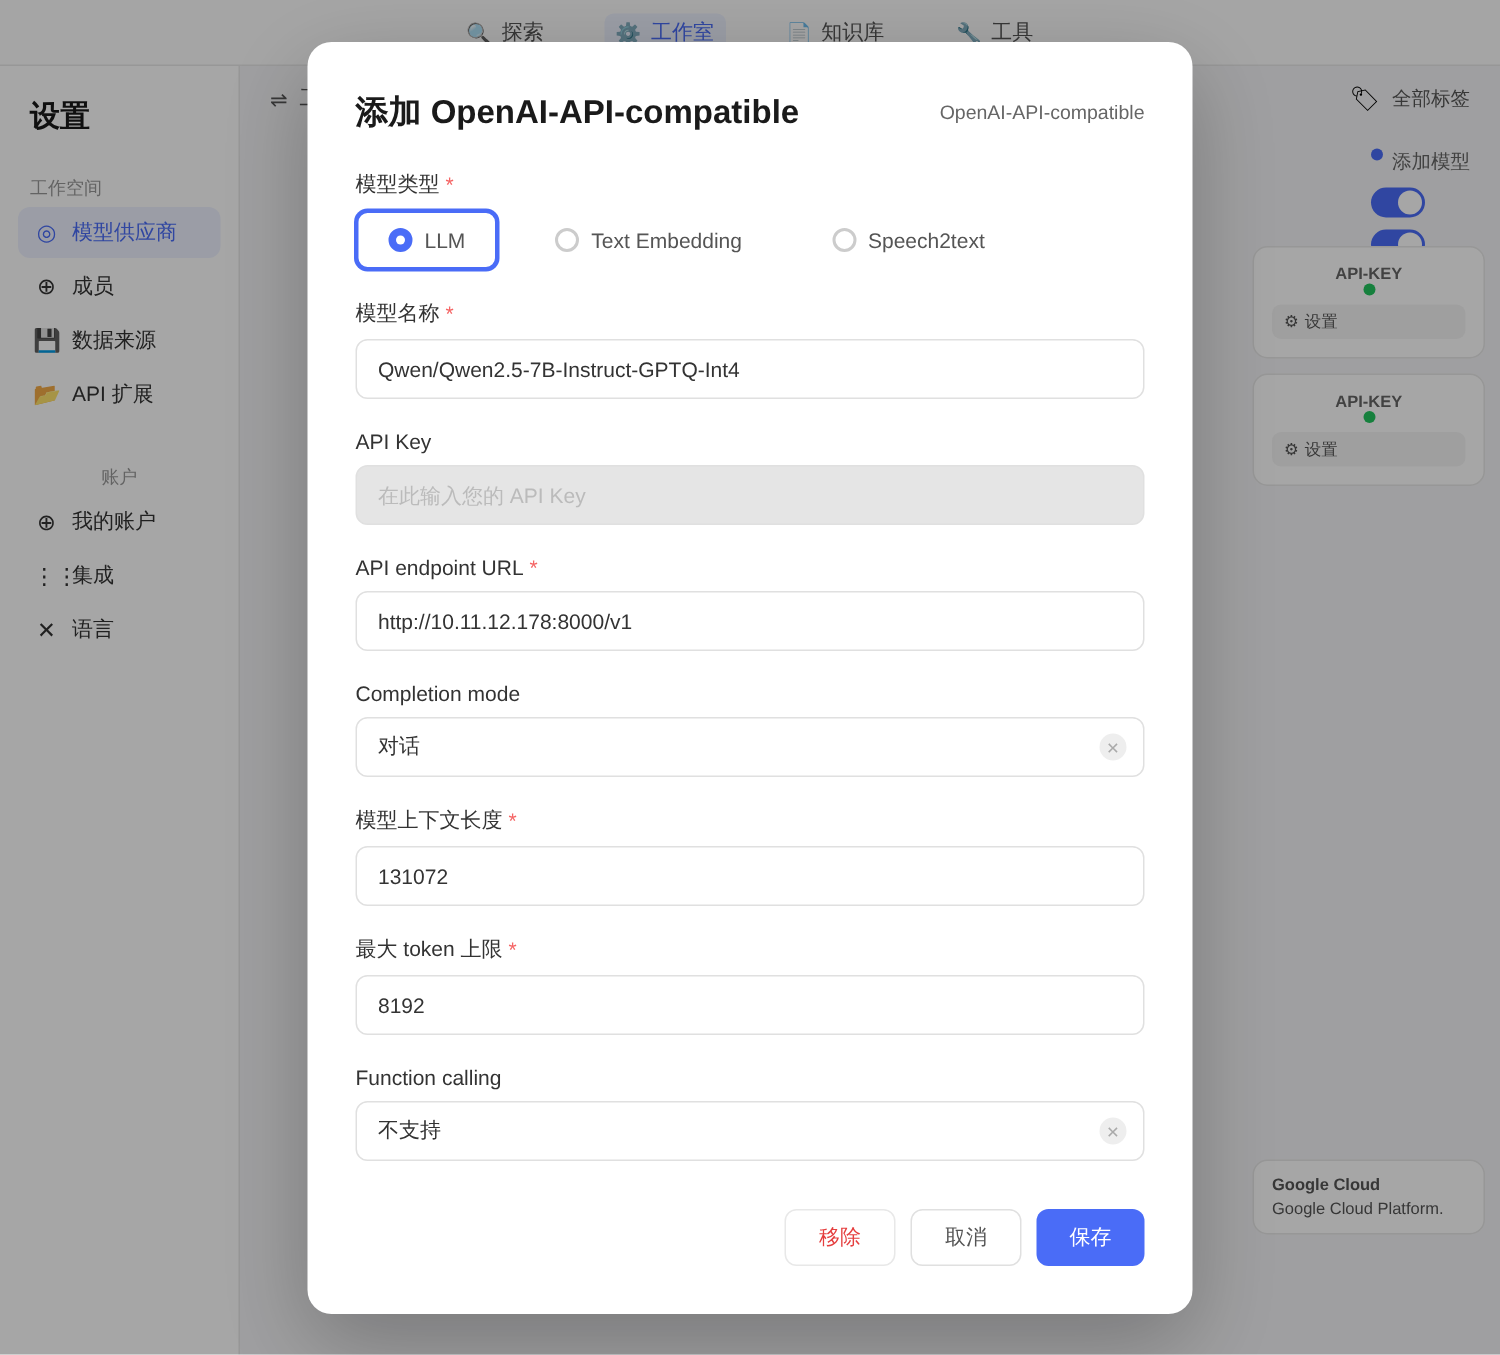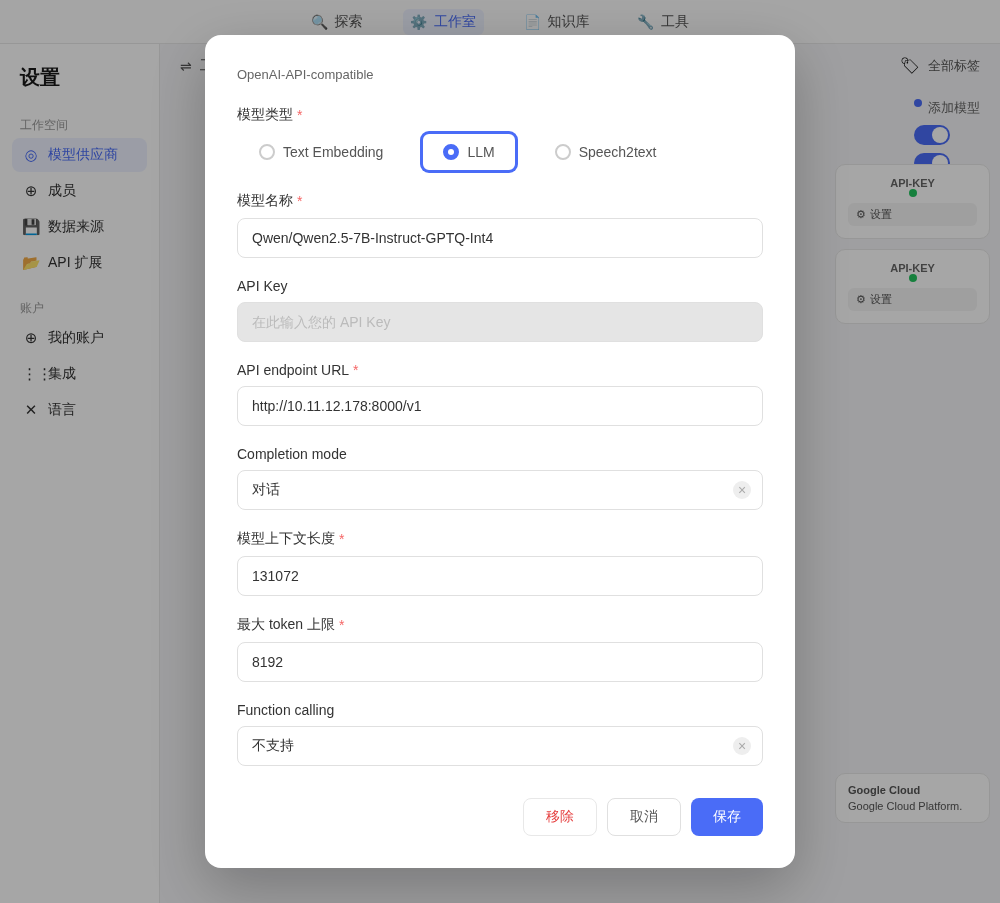--- a/index.html
+++ b/index.html
@@ -433,21 +433,21 @@
   </div>
   <div class="sidebar-item">
     <span class="sidebar-item-icon">💾</span>
     <span>数据来源</span>
   </div>
   <div class="sidebar-item">
     <span class="sidebar-item-icon">📂</span>
     <span>API 扩展</span>
   </div>
 
-  <div class="sidebar-section-label" style="margin-top:14px;">账户</div>
+  <div class="sidebar-section-label" style="margin-top:24px;text-align:center;">账户</div>
   <div class="sidebar-item">
     <span class="sidebar-item-icon">⊕</span>
     <span>我的账户</span>
   </div>
   <div class="sidebar-item">
     <span class="sidebar-item-icon">⋮⋮</span>
     <span>集成</span>
   </div>
   <div class="sidebar-item">
     <span class="sidebar-item-icon">✕</span>
@@ -504,39 +504,40 @@
   <div class="gc-card">
     <div style="font-weight:600;margin-bottom:4px;">Google Cloud</div>
     <div>Google Cloud Platform.</div>
   </div>
 </main>
 
 <div class="overlay">
   <div class="modal">
 
     <div class="modal-header">
+      <h2 class="modal-title">添加 OpenAI-API-compatible</h2>
       <span class="modal-badge">OpenAI-API-compatible</span>
     </div>
 
     <div class="form-section">
       <div class="form-label">
         <span>模型类型</span>
         <span class="required-star">*</span>
       </div>
       <div class="radio-group">
-        <div class="radio-option">
-          <div class="radio-dot" style="border-color:#ccc;"></div>
-          <span>Text Embedding</span>
-        </div>
         <div class="radio-option selected">
           <div class="radio-dot"></div>
           <span>LLM</span>
         </div>
         <div class="radio-option">
           <div class="radio-dot" style="border-color:#ccc;"></div>
+          <span>Text Embedding</span>
+        </div>
+        <div class="radio-option">
+          <div class="radio-dot" style="border-color:#ccc;"></div>
           <span>Speech2text</span>
         </div>
       </div>
     </div>
 
     <div class="form-section">
       <div class="form-label">
         <span>模型名称</span>
         <span class="required-star">*</span>
       </div>

